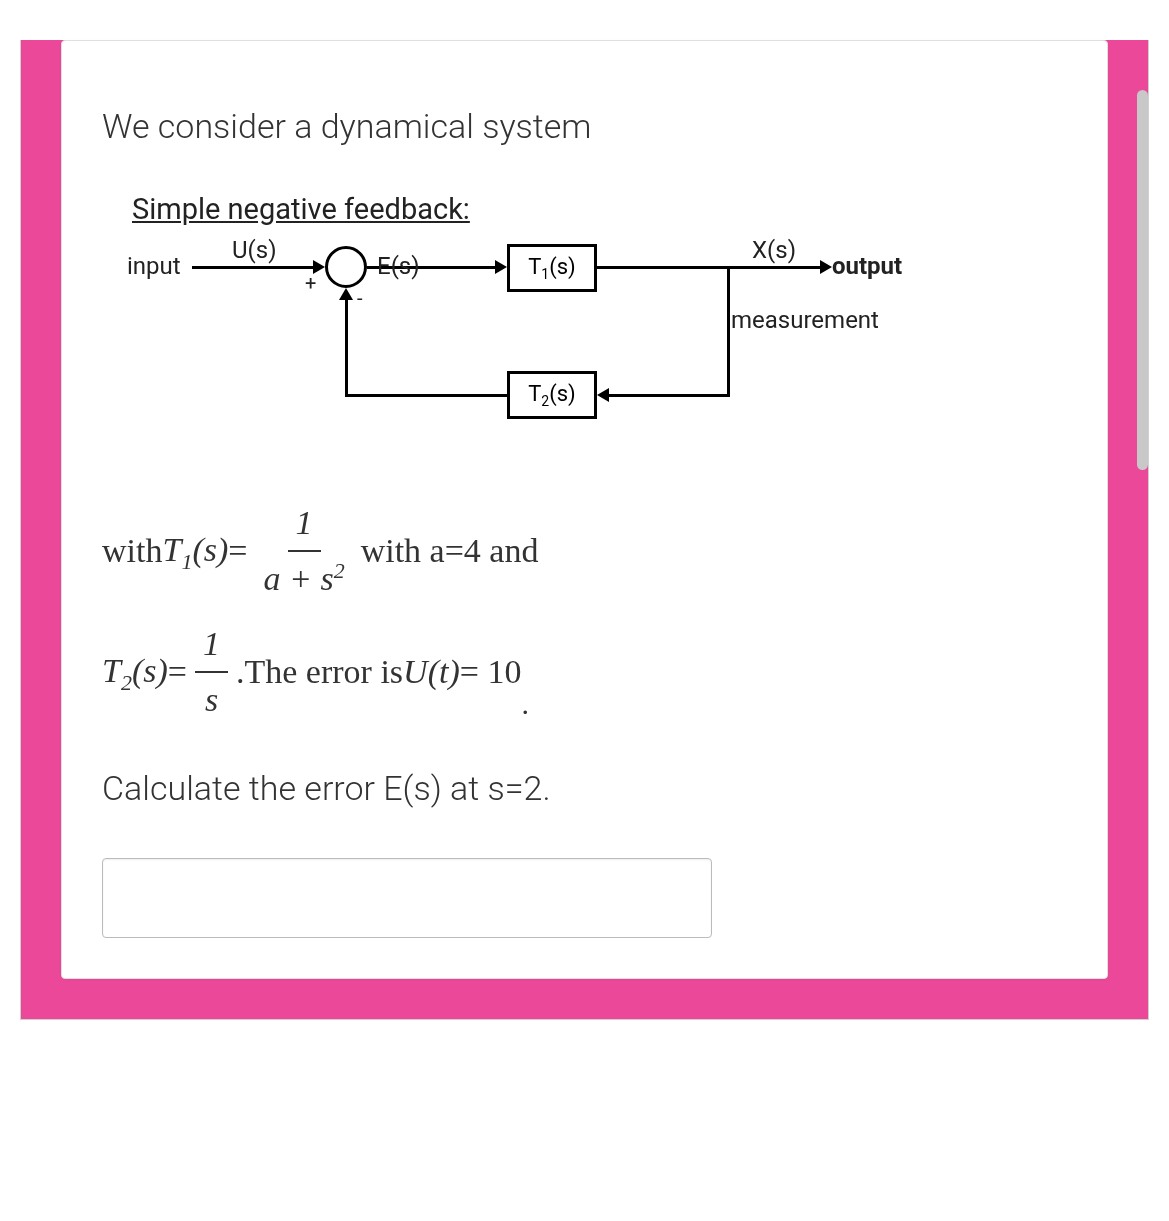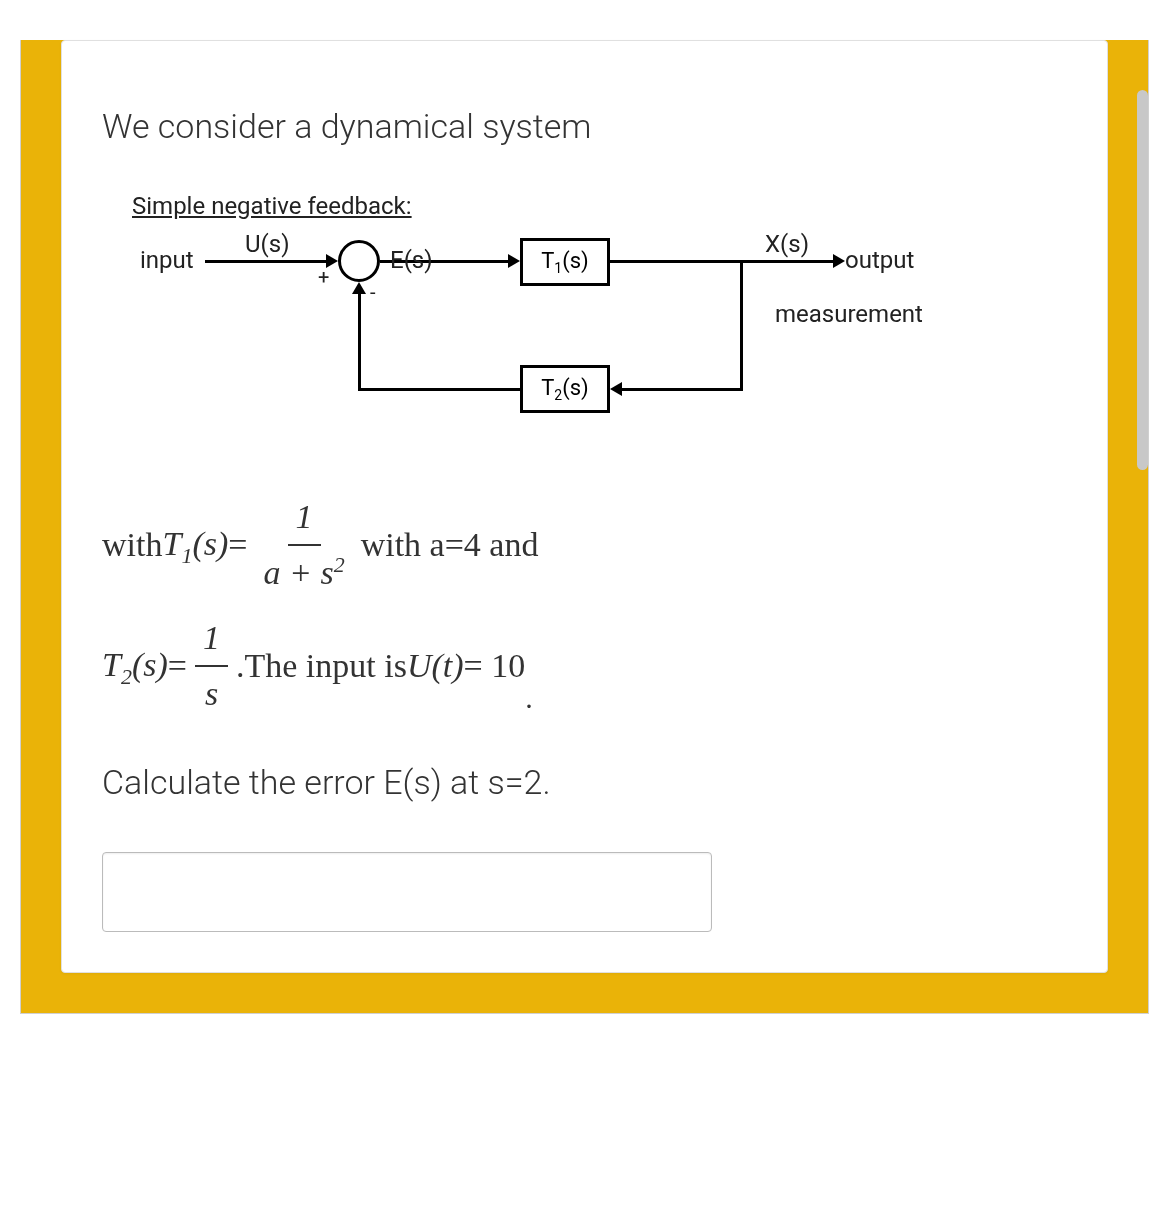--- a/index.html
+++ b/index.html
@@ -15,49 +15,49 @@
       padding: 20px;
     }
     .page-wrapper {
       width: 1169px;
       position: relative;
     }
     .outer-frame {
       border: 1px solid #d0d0d0;
       border-top: none;
       padding: 0 40px 40px 40px;
-      background: #eab308;
+      background: #ec4899;
     }
     .content-card {
       background: #fff;
       border: 1px solid #e0e0e0;
       border-radius: 4px;
       padding: 60px 40px 40px 40px;
       margin-top: 20px;
       box-shadow: 0 1px 3px rgba(0,0,0,0.05);
     }
     .intro-text {
       font-size: 34px;
       font-weight: 300;
       color: #333;
       line-height: 1.5;
       margin-bottom: 40px;
     }
     .diagram-title {
-      font-size: 24px;
+      font-size: 29px;
       text-decoration: underline;
       color: #222;
       margin-left: 30px;
       margin-bottom: 10px;
     }
     .diagram-container {
       position: relative;
       width: 820px;
       height: 220px;
-      margin-left: 38px;
+      margin-left: 25px;
       margin-bottom: 40px;
     }
     .label {
       position: absolute;
       font-size: 24px;
       color: #222;
     }
     .box {
       position: absolute;
       border: 3px solid #000;
@@ -205,23 +205,23 @@
         <div class="box" style="left:380px;top:8px;width:90px;height:48px;">
           <span>
             <span>T</span><span class="sub">1</span><span>(s)</span>
           </span>
         </div>
 
         <div class="line hline" style="left:470px;top:30px;width:225px;"></div>
         <div class="arrowhead-right" style="left:693px;top:24px;"></div>
 
         <div class="label" style="left:625px;top:0px;">X(s)</div>
-        <div class="label" style="left:705px;top:16px;">output</div>
-
-        <div class="label" style="left:635px;top:70px;">measurement</div>
+        <div class="label" style="left:705px;top:16px;font-weight:bold;">output</div>
+
+        <div class="label" style="left:604px;top:70px;">measurement</div>
 
         <div class="line vline" style="left:600px;top:30px;height:130px;"></div>
 
         <div class="line hline" style="left:480px;top:158px;width:123px;"></div>
         <div class="arrowhead-left" style="left:470px;top:152px;"></div>
 
         <div class="box" style="left:380px;top:135px;width:90px;height:48px;">
           <span>
             <span>T</span><span class="sub">2</span><span>(s)</span>
           </span>
@@ -252,21 +252,21 @@
       <div class="math-line">
         <span class="italic">
           <span>T</span><span class="ssub">2</span><span>(s)</span>
         </span>
         <span> = </span>
         <span class="frac">
           <span class="num">1</span>
           <span class="den">s</span>
         </span>
         <span>. </span>
-        <span>The input is </span>
+        <span>The error is </span>
         <span class="italic">U(t)</span>
         <span> = 10</span>
         <span style="font-size:30px;align-self:flex-end;">.</span>
       </div>
 
       <div class="question-text">Calculate the error E(s) at s=2.</div>
 
       <input type="text" class="answer-input" placeholder="" style="">
 
     </div>

